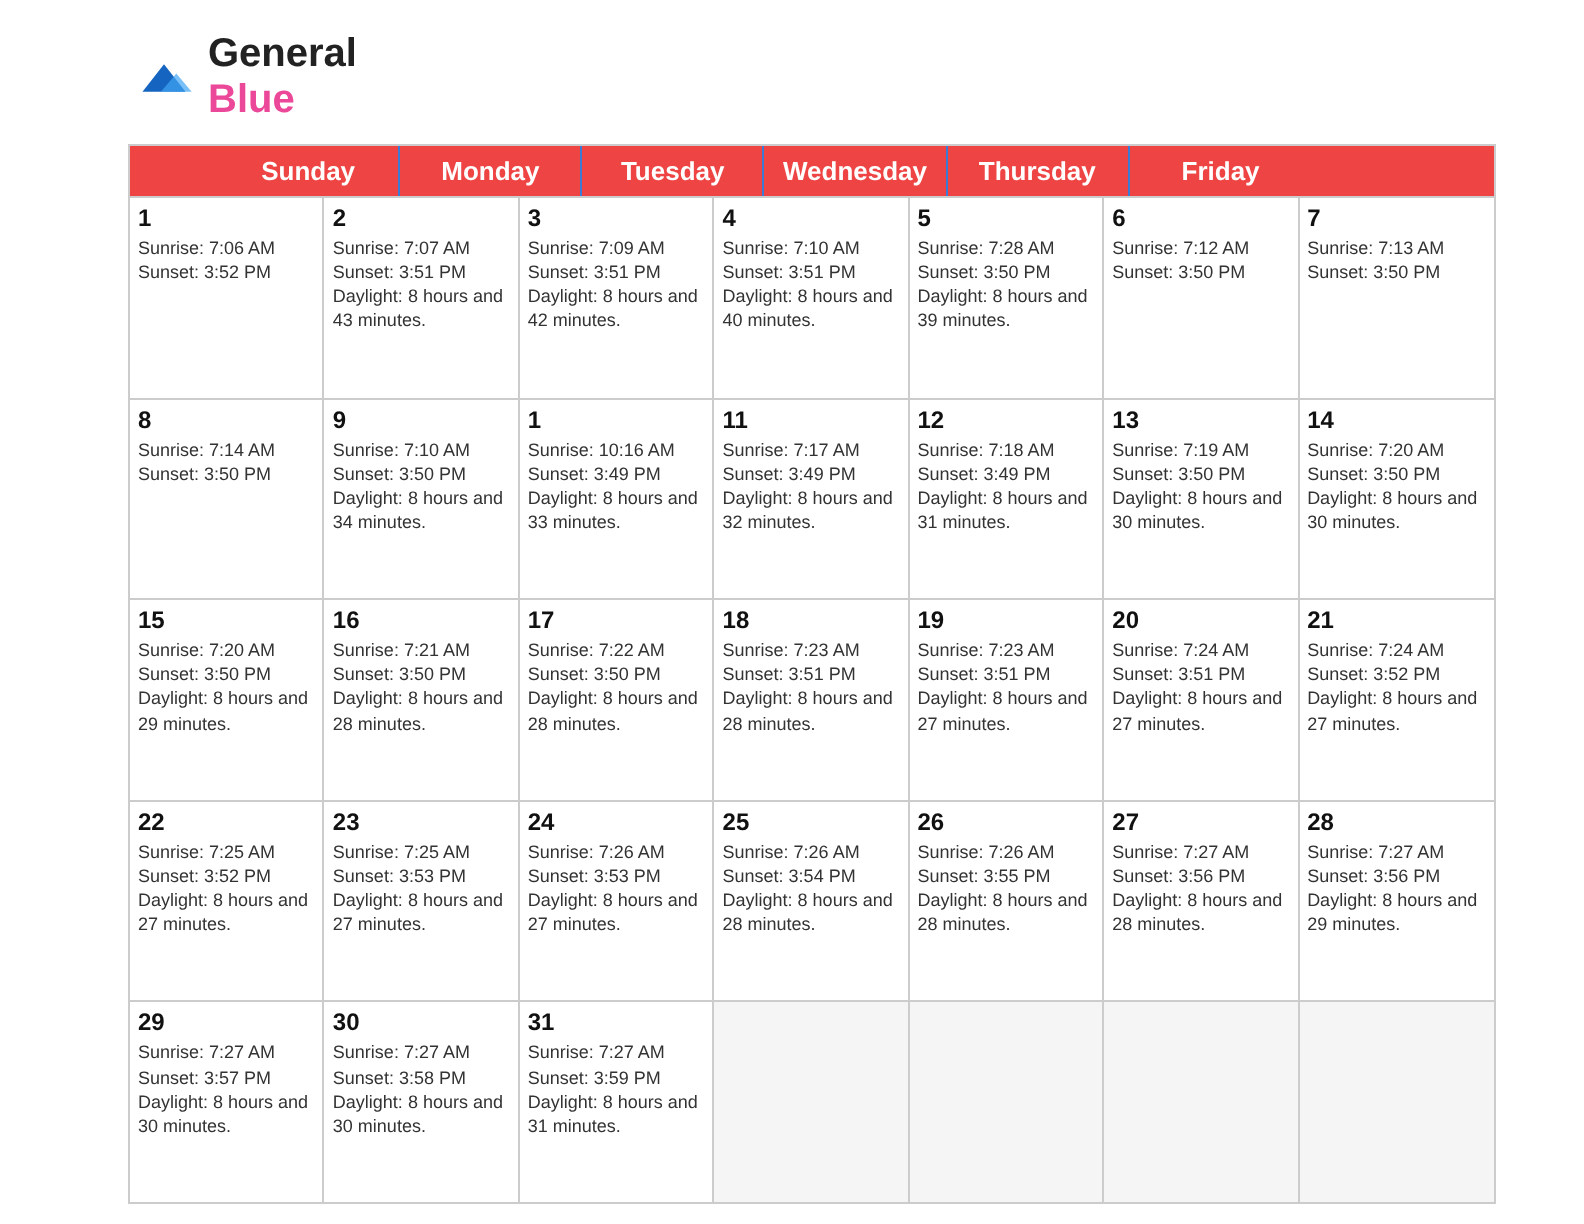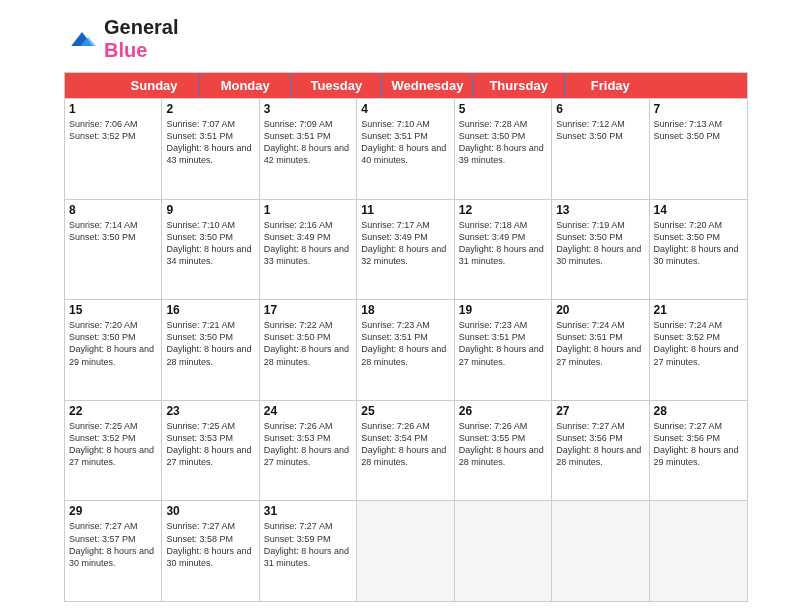--- a/index.html
+++ b/index.html
@@ -185,21 +185,21 @@
             <div class="cell-line">Sunset: 3:50 PM</div>
           </div>
           <div class="cal-cell">
             <div class="day-num">9</div>
             <div class="cell-line">Sunrise: 7:10 AM</div>
             <div class="cell-line">Sunset: 3:50 PM</div>
             <div class="cell-line">Daylight: 8 hours and 34 minutes.</div>
           </div>
           <div class="cal-cell">
             <div class="day-num">1</div>
-            <div class="cell-line">Sunrise: 2:16 AM</div>
+            <div class="cell-line">Sunrise: 10:16 AM</div>
             <div class="cell-line">Sunset: 3:49 PM</div>
             <div class="cell-line">Daylight: 8 hours and 33 minutes.</div>
           </div>
           <div class="cal-cell">
             <div class="day-num">11</div>
             <div class="cell-line">Sunrise: 7:17 AM</div>
             <div class="cell-line">Sunset: 3:49 PM</div>
             <div class="cell-line">Daylight: 8 hours and 32 minutes.</div>
           </div>
           <div class="cal-cell">

